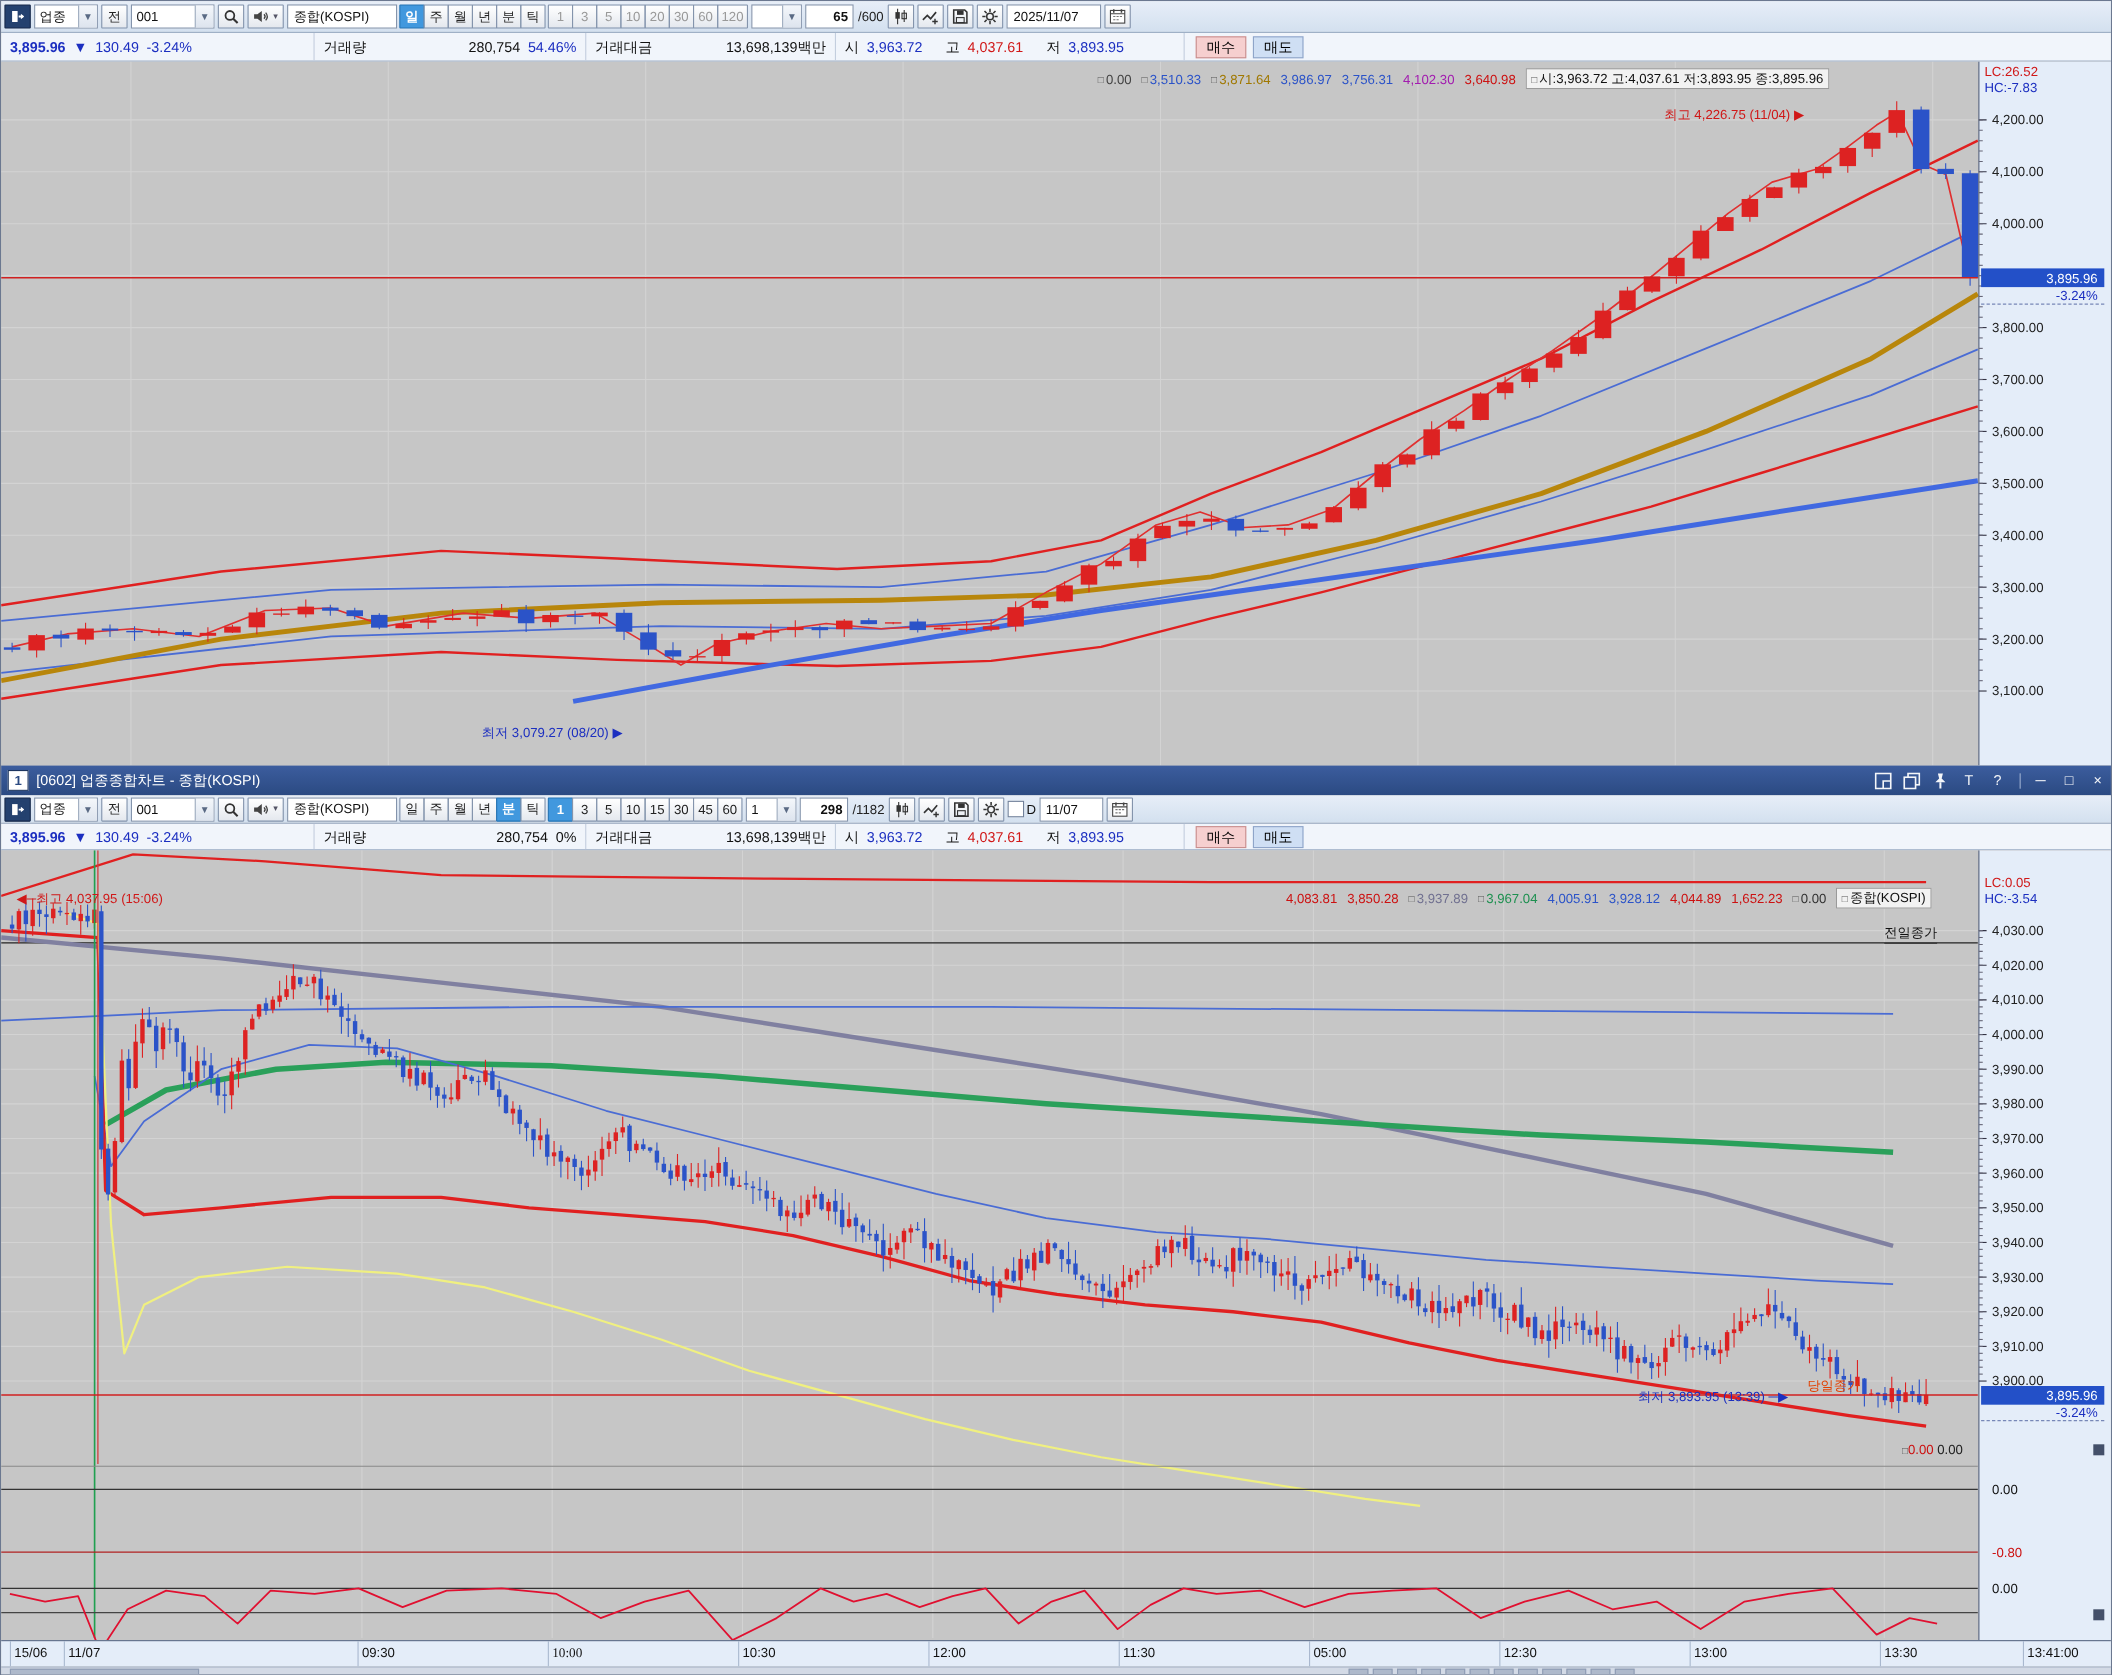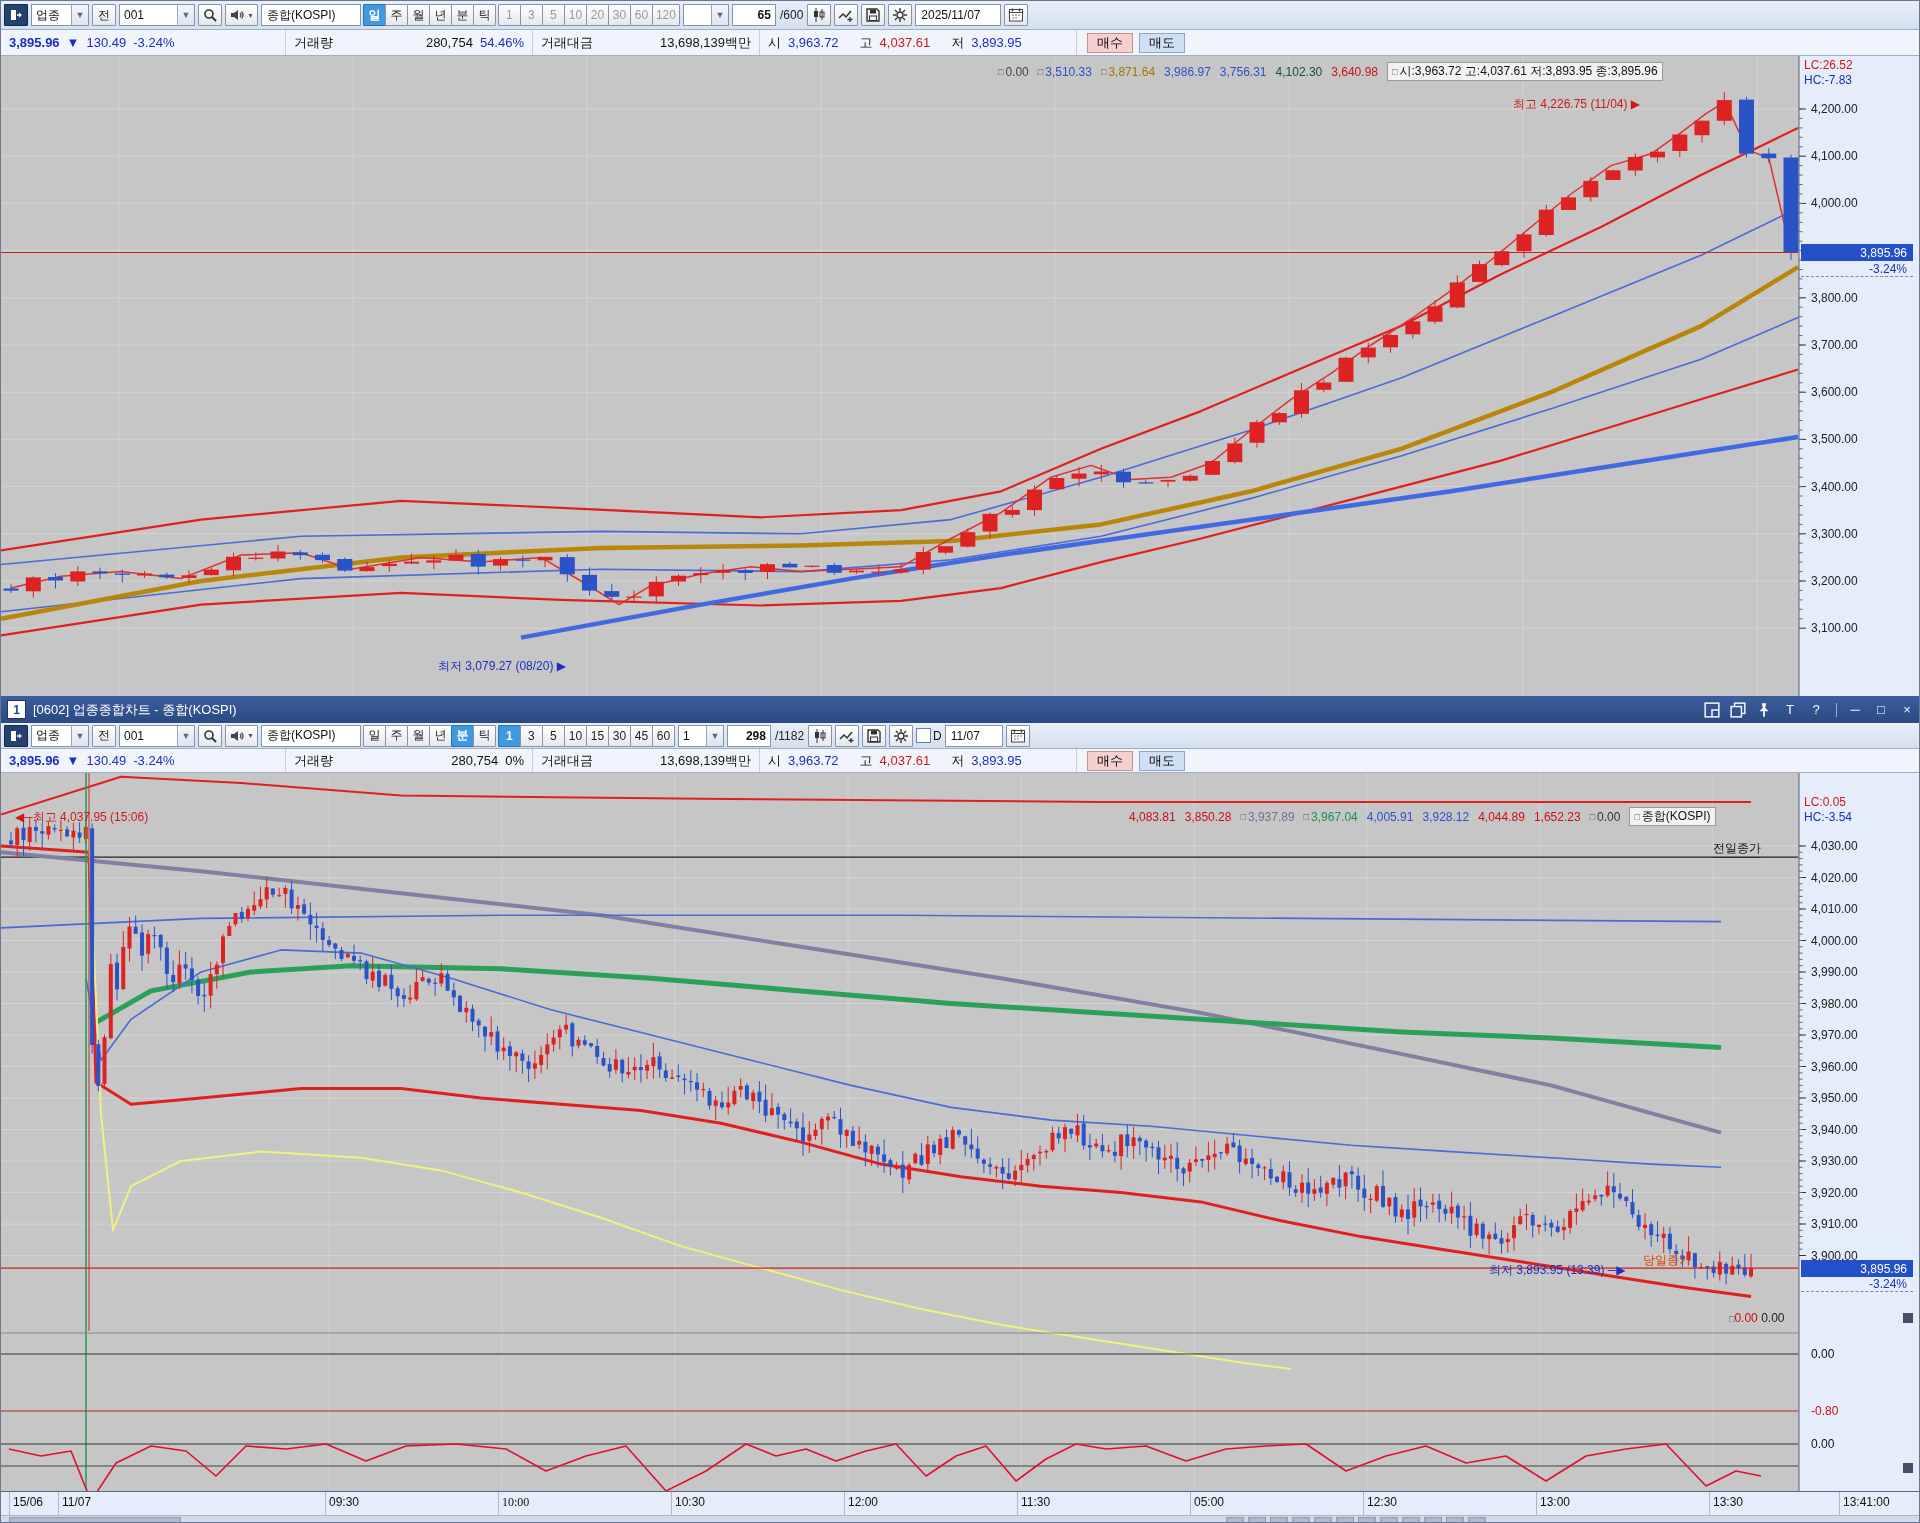--- a/index.html
+++ b/index.html
@@ -460,21 +460,21 @@
         <text x="1810" y="434.6" font-size="12" fill="#222">3,400.00</text>
         <text x="1810" y="481.8" font-size="12" fill="#222">3,300.00</text>
         <text x="1810" y="529.0" font-size="12" fill="#222">3,200.00</text>
         <text x="1810" y="576.2" font-size="12" fill="#222">3,100.00</text>
       </svg><div class="legend-row" style="left: 997px; top: 6px;">
         <span class="it" style="color:#444444"><span style="font-size:9px;color:#555">□</span>0.00</span>
         <span class="it" style="color:#2b53c8"><span style="font-size:9px;color:#555">□</span>3,510.33</span>
         <span class="it" style="color:#a07800"><span style="font-size:9px;color:#555">□</span>3,871.64</span>
         <span class="it" style="color:#2b53c8">3,986.97</span>
         <span class="it" style="color:#2b53c8">3,756.31</span>
-        <span class="it" style="color:#14532d">4,102.30</span>
+        <span class="it" style="color:#a21caf">4,102.30</span>
         <span class="it" style="color:#cc1111">3,640.98</span>
         <span class="it lgbox" style="color:#111111"><span style="font-size:9px;color:#555">□</span>시:3,963.72 고:4,037.61 저:3,893.95 종:3,895.96</span>
       </div><div class="lchc" style="left: 1803px; top: 2px; color: rgb(208, 24, 24);">LC:26.52</div><div class="lchc" style="left: 1803px; top: 17px; color: rgb(28, 47, 192);">HC:-7.83</div><div class="anno" style="left: 1512px; top: 40px; color: rgb(208, 24, 24);">최고 4,226.75 (11/04) <span style="font-weight:700">▶</span></div><div class="anno" style="left: 437px; top: 602px; color: rgb(28, 47, 192);">최저 3,079.27 (08/20) <span style="font-weight:700">▶</span></div><div class="ptag" style="left: 1800px; top: 188px;">3,895.96</div><div class="ppct" style="left: 1800px; top: 206px;">-3.24%</div></div>
   <div id="titlebar" style="top:695px;height:27px;" class="abs">
     <span class="tb-badge">1</span>
     <span>[0602] 업종종합차트 - 종합(KOSPI)</span>
     <span style="flex:1"></span>
     <span id="tbicons" style="display:inline-flex;align-items:center;">
         <span class="tb-ic">
           <svg viewBox="0 0 14 14">
@@ -1325,21 +1325,21 @@
         <text x="1810" y="360.5" font-size="12" fill="#222">3,940.00</text>
         <text x="1810" y="392.0" font-size="12" fill="#222">3,930.00</text>
         <text x="1810" y="423.5" font-size="12" fill="#222">3,920.00</text>
         <text x="1810" y="455.0" font-size="12" fill="#222">3,910.00</text>
         <text x="1810" y="486.5" font-size="12" fill="#222">3,900.00</text>
         <text x="1810" y="585" font-size="12" fill="#111111">0.00</text>
         <text x="1810" y="642" font-size="12" fill="#cc1111">-0.80</text>
         <text x="1810" y="675" font-size="12" fill="#111111">0.00</text>
         <rect x="1902" y="540" width="10" height="10" fill="#44506a"></rect>
         <rect x="1902" y="690" width="10" height="10" fill="#44506a"></rect>
-      </svg><div class="legend-row" style="left: 1128px; top: 34px;">
+      </svg><div class="legend-row" style="left: 1168px; top: 34px;">
         <span class="it" style="color:#cc1111">4,083.81</span>
         <span class="it" style="color:#cc1111">3,850.28</span>
         <span class="it" style="color:#707090"><span style="font-size:9px;color:#555">□</span>3,937.89</span>
         <span class="it" style="color:#1e9050"><span style="font-size:9px;color:#555">□</span>3,967.04</span>
         <span class="it" style="color:#2b53c8">4,005.91</span>
         <span class="it" style="color:#2b53c8">3,928.12</span>
         <span class="it" style="color:#cc1111">4,044.89</span>
         <span class="it" style="color:#cc1111">1,652.23</span>
         <span class="it" style="color:#333333"><span style="font-size:9px;color:#555">□</span>0.00</span>
         <span class="it lgbox" style="color:#111111"><span style="font-size:9px;color:#555">□</span>종합(KOSPI)</span>

